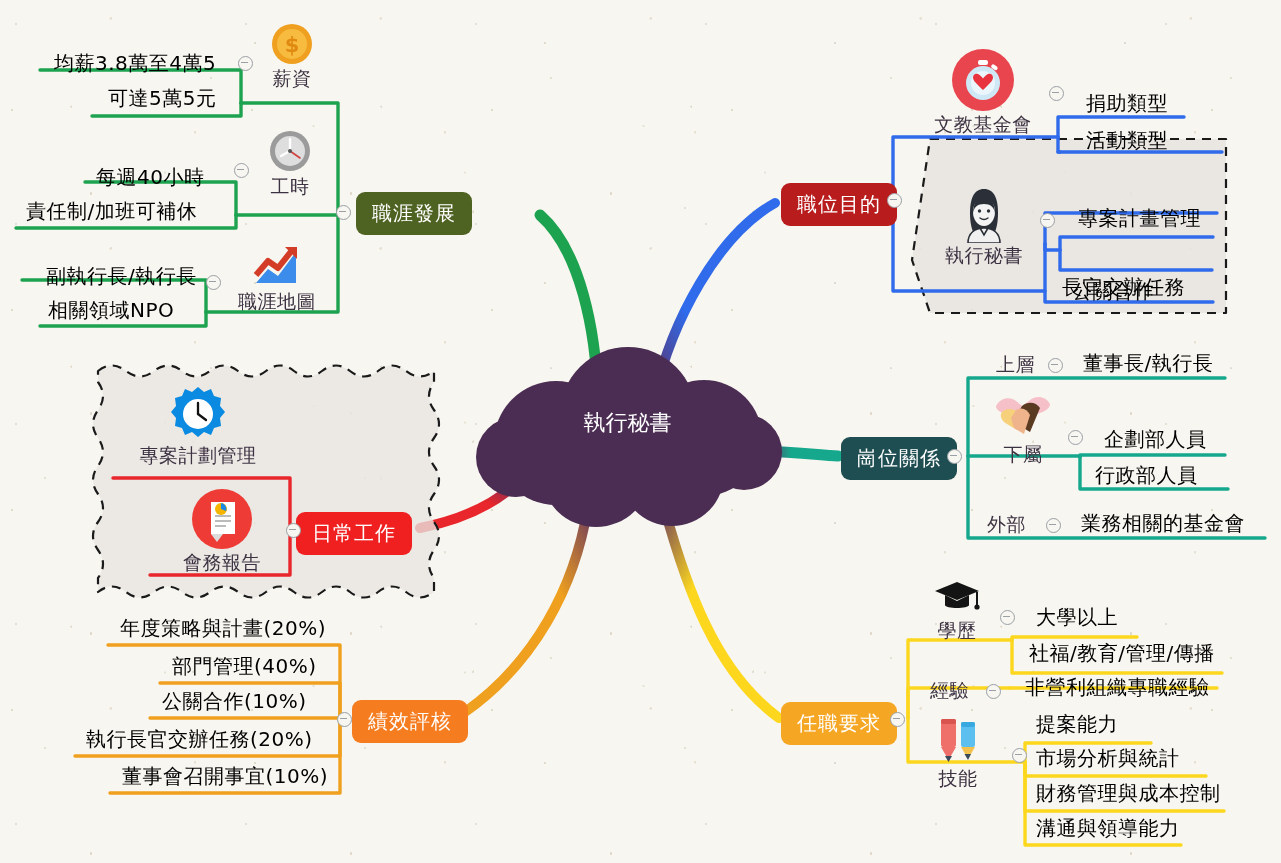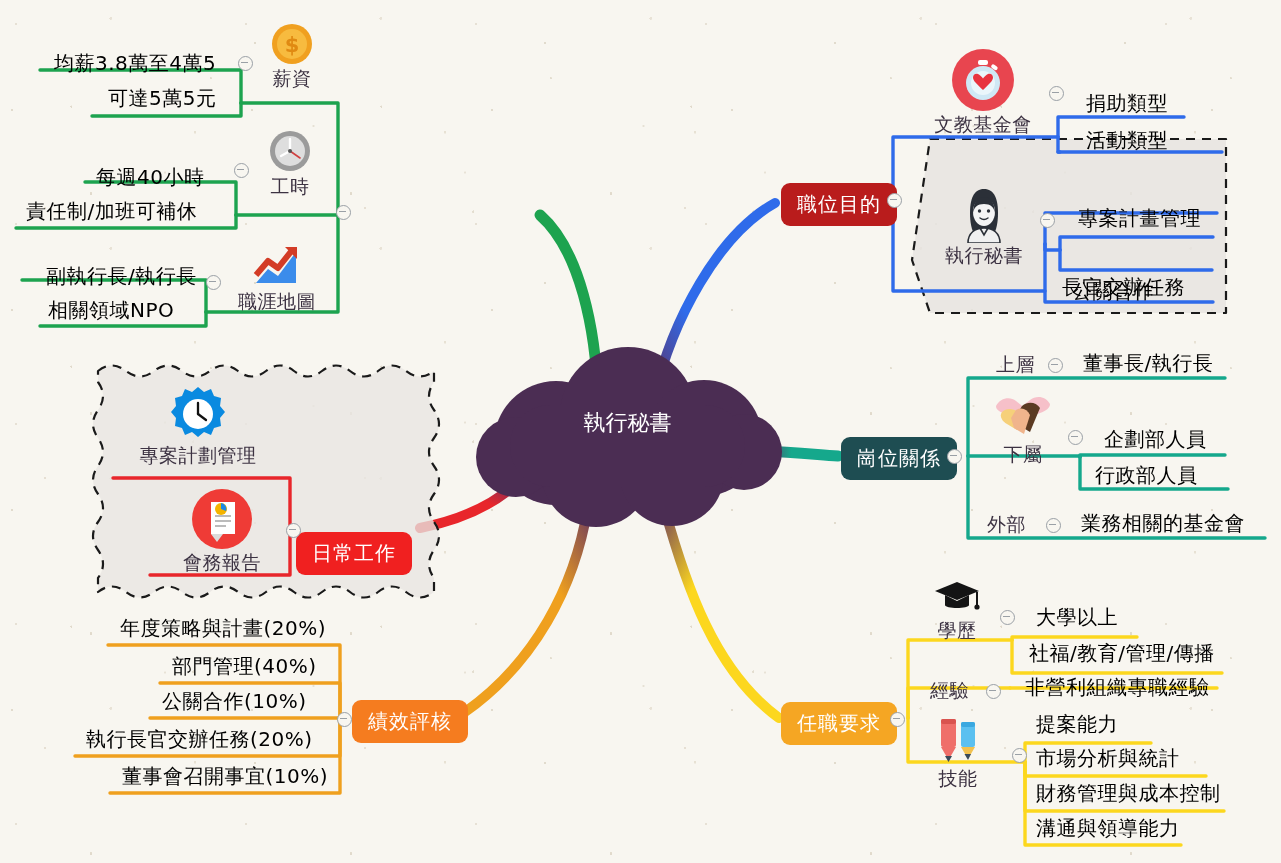--- a/index.html
+++ b/index.html
@@ -182,23 +182,24 @@
       <path d="M1025,762 L1025,776 L1206,776"></path>
       <path d="M1025,762 L1025,811 L1224,811"></path>
       <path d="M1025,762 L1025,845 L1181,845"></path>
     </g>
   </svg>
 
   <div class="node" style="left:510px;top:408px;width:235px;text-align:center;color:#fff;font-size:22px;line-height:1.32;">
     <div>執行秘書</div>
   </div>
 
+  <div class="node pill" style="left:356px;top:192px;background:#4e6222;">職涯發展</div>
   <div class="toggle" style="left:336px;top:205px;"></div>
 
-  <div class="node pill" style="left:296px;top:512px;background:#f02020;margin-top:20px;">日常工作</div>
+  <div class="node pill" style="left:296px;top:512px;background:#f02020;">日常工作</div>
   <div class="toggle" style="left:286px;top:523px;"></div>
 
   <div class="node pill" style="left:352px;top:700px;background:#f57c1f;">績效評核</div>
   <div class="toggle" style="left:337px;top:712px;"></div>
 
   <div class="node pill" style="left:781px;top:183px;background:#b91c1c;">職位目的</div>
   <div class="toggle" style="left:887px;top:193px;"></div>
 
   <div class="node pill" style="left:841px;top:437px;background:#1e4d52;">崗位關係</div>
   <div class="toggle" style="left:947px;top:449px;"></div>

